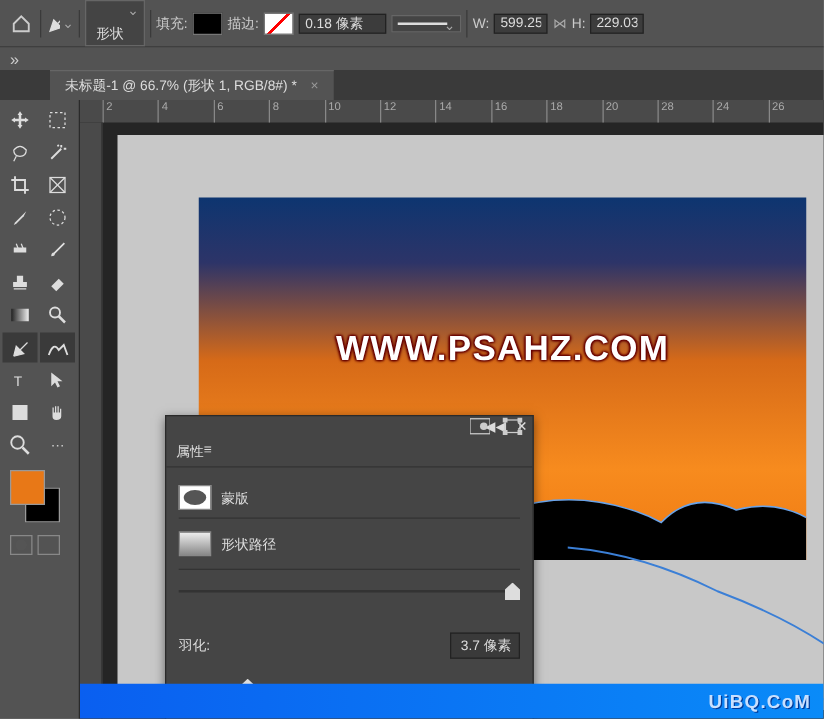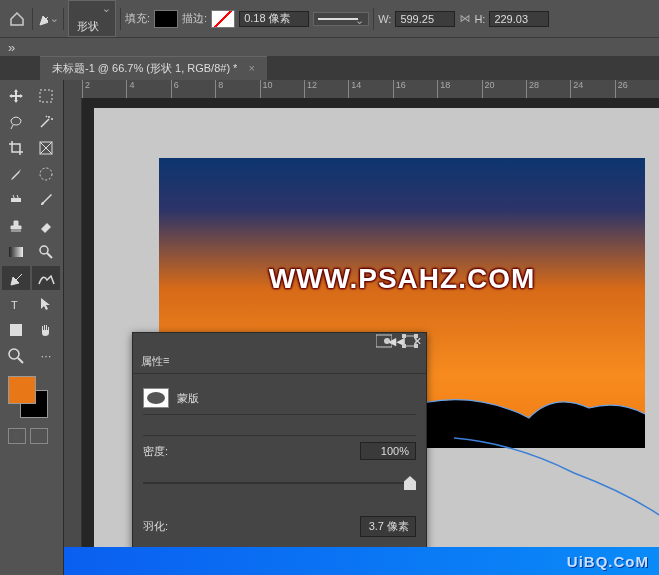--- a/index.html
+++ b/index.html
@@ -4,21 +4,21 @@
 <style>
 *{margin:0;padding:0;box-sizing:border-box;font-family:"Microsoft YaHei",sans-serif;font-size:11px;color:#ddd;}
 body{background:#535353;width:659px;height:575px;overflow:hidden;position:relative;}
 .topbar{background:#535353;height:38px;display:flex;align-items:center;padding:0 6px;gap:4px;border-bottom:1px solid #3a3a3a;}
 .topbar .ico{width:22px;height:22px;display:flex;align-items:center;justify-content:center;}
 .topbar svg{display:block;}
 .sel{background:#444;border:1px solid #666;padding:18px 16px 2px 8px;position:relative;}
 .sel::after{content:"⌄";position:absolute;right:4px;top:1px;color:#aaa;}
 .sw{width:24px;height:18px;border:1px solid #777;display:inline-block;}
 .lbl{color:#ccc;}
-.inp{background:#3c3c3c;border:1px solid #222;color:#ddd;padding:1px 4px;width:60px;}
+.inp{background:#3c3c3c;border:1px solid #222;color:#ddd;padding:1px 4px;width:43px;}
 .divider{width:1px;height:22px;background:#3a3a3a;}
 .row2{height:18px;background:#535353;padding:0 8px;display:flex;align-items:center;}
 .row2 .db{font-size:13px;color:#ccc;}
 .tabrow{background:#3a3a3a;height:24px;display:flex;align-items:end;padding-left:40px;}
 .tab{background:#535353;padding:4px 12px;font-size:11px;color:#ddd;border-top:1px solid #666;}
 .tab .x{margin-left:8px;color:#999;}
 .main{display:flex;height:495px;}
 .tools{width:64px;background:#535353;border-right:1px solid #2a2a2a;padding:4px 2px;display:flex;flex-wrap:wrap;gap:2px;align-content:flex-start;}
 .tool{width:28px;height:24px;display:flex;align-items:center;justify-content:center;color:#ccc;}
 .tool.active{background:#3a3a3a;}
@@ -273,39 +273,39 @@
         <span>≡</span>
       </div>
       <div class="sect">
         <div class="row">
           <span class="thumb" style="background:#fff;position:relative">
               <span style="position:absolute;inset:3px;border-radius:50%;background:#555"></span>
             </span>
           <span>蒙版</span>
         </div>
         <div class="row" style="justify-content:space-between;border-top:1px solid #333;border-bottom:1px solid #333;padding:10px 0">
+          <span style="display:flex;align-items:center;gap:8px">
+            <span class="thumb m"></span>
+            <span>形状路径</span>
+          </span>
           <span class="iconbtns">
             <span><svg width="16" height="14">
                   <rect x="0" y="1" width="16" height="12" fill="none" stroke="#ccc"></rect>
                   <circle cx="11" cy="7" r="3" fill="#ccc"></circle>
                 </svg></span>
             <span><svg width="16" height="14">
                   <rect x="2" y="2" width="12" height="10" fill="none" stroke="#ccc"></rect>
                   <rect x="0" y="0" width="4" height="4" fill="#ccc"></rect>
                   <rect x="12" y="0" width="4" height="4" fill="#ccc"></rect>
                   <rect x="0" y="10" width="4" height="4" fill="#ccc"></rect>
                   <rect x="12" y="10" width="4" height="4" fill="#ccc"></rect>
                 </svg></span>
           </span>
         </div>
 
-        <div class="row" style="justify-content:space-between">
-          <span>密度:</span>
-          <span class="val">100%</span>
-        </div>
         <div class="slide">
           <div class="track"></div>
             <div class="knob" style="left:calc(100% - 12px)"></div>
         </div>
 
         <div class="row" style="justify-content:space-between">
           <span>羽化:</span>
           <span class="val">3.7 像素</span>
         </div>
         <div class="slide">

